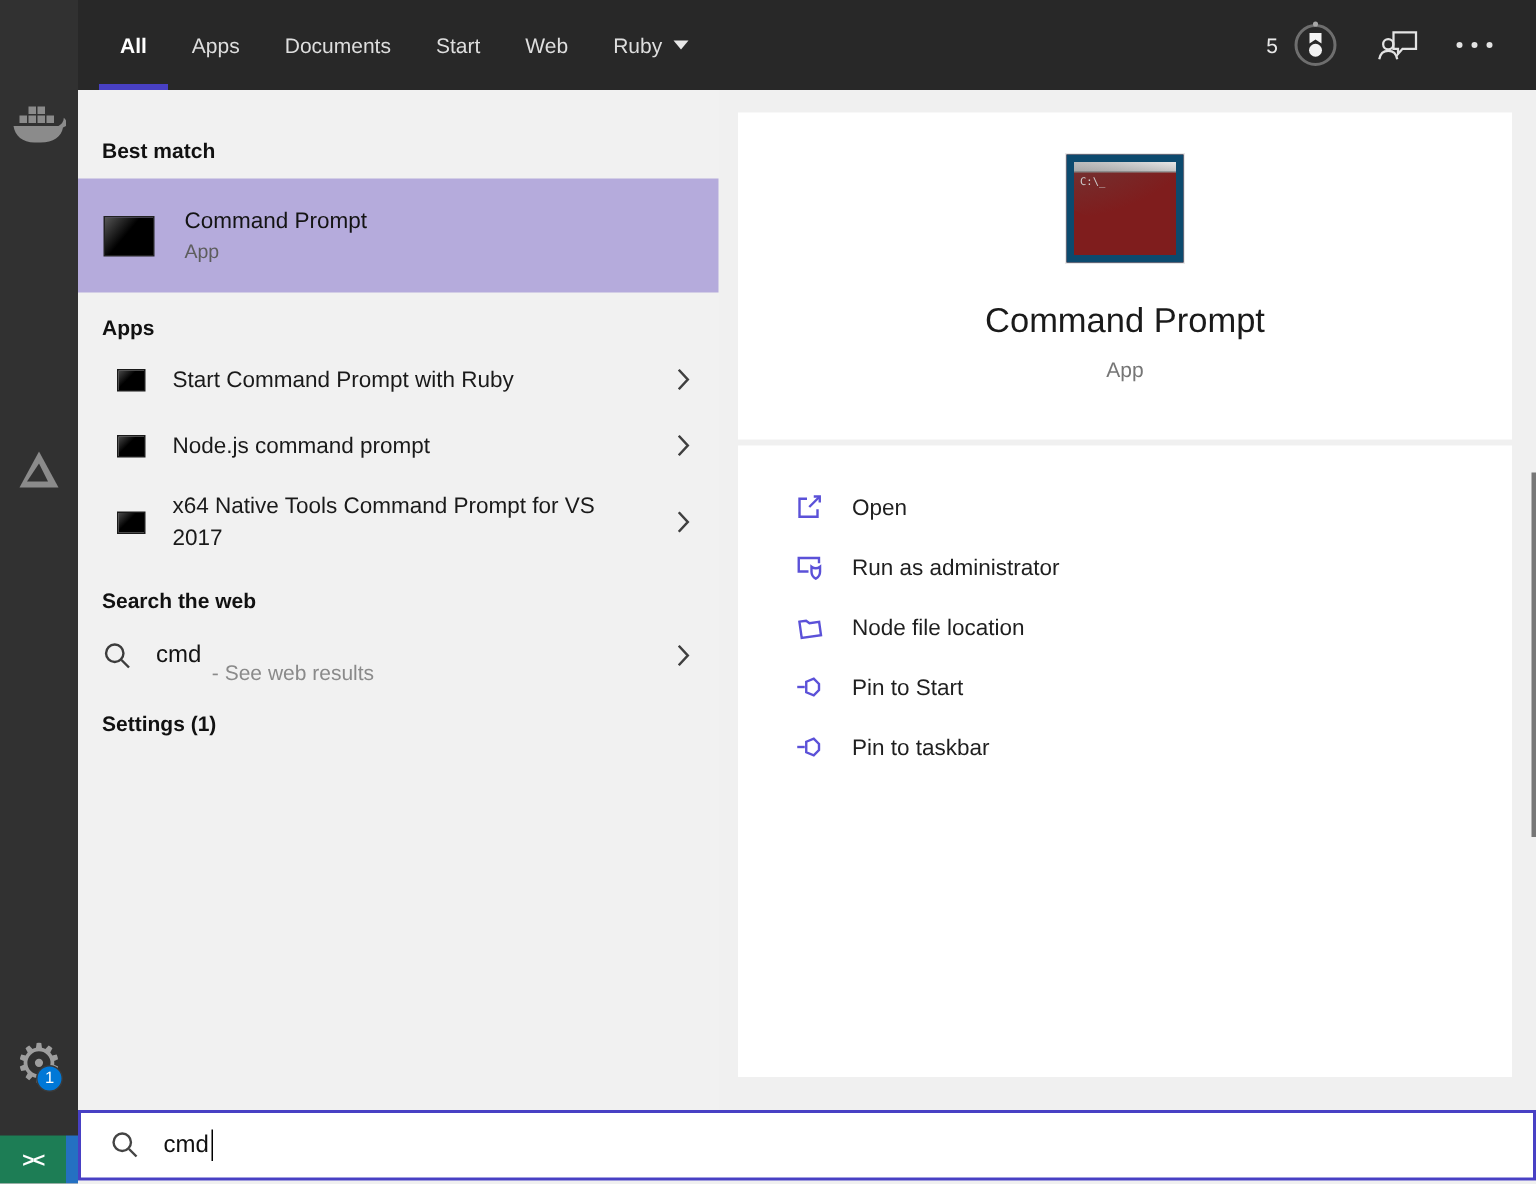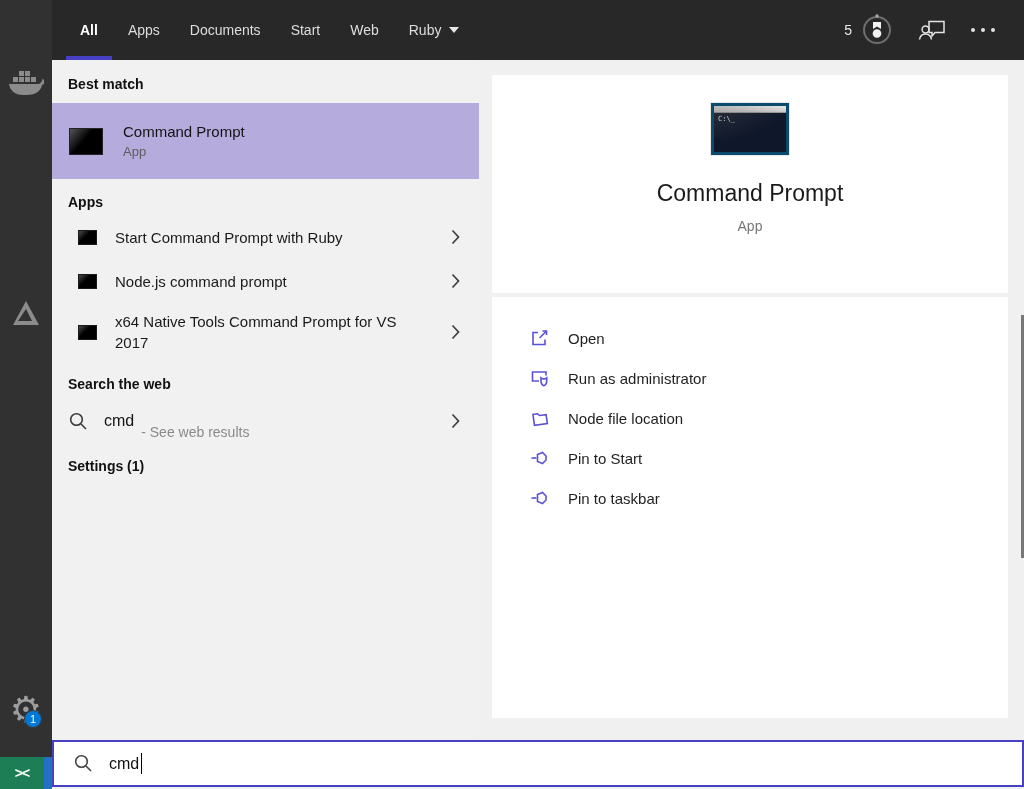--- a/index.html
+++ b/index.html
@@ -86,21 +86,21 @@
   .chev{margin-left:auto;flex:0 0 auto;display:flex;}
   .web-row{min-height:44px;display:flex;align-items:center;padding:0 18px 0 16px;cursor:pointer;}
   .web-query{font-size:16px;color:#141414;margin-left:15px;}
   .web-hint{font-size:14px;color:#8a8a8a;margin-left:7px;margin-top:21px;}
 
   
   .right-area{position:absolute;left:479px;top:60px;width:545px;height:729px;background:#f0f0f0;}
   .card{position:absolute;left:13px;width:516px;background:#fff;}
   .card-header{top:15px;height:218px;display:flex;flex-direction:column;align-items:center;}
   .big-term{
-    width:78px;height:52px;margin-top:28px;background:#0f172a;border:3px solid #0c4a6e;
+    width:78px;height:72px;margin-top:28px;background:#7f1d1d;border:5px solid #0c4a6e;
     box-shadow:0 0 0 1px #e8e8e8;position:relative;overflow:hidden;
   }
   .big-term::before{
     content:"";position:absolute;left:0;top:0;right:0;height:6px;
     background:linear-gradient(#efefef,#c9c9c9);border-bottom:1px solid #9a9a9a;
   }
   .big-term::after{
     content:"";position:absolute;left:-20px;top:-30px;width:110px;height:70px;border-radius:50%;
     background:radial-gradient(ellipse at top left, rgba(90,90,90,.65), rgba(0,0,0,0) 70%);
   }
@@ -192,21 +192,21 @@
       <svg width="26" height="6" viewBox="0 0 26 6" fill="#e3e3e3">
         <circle cx="3" cy="3" r="2"></circle>
           <circle cx="13" cy="3" r="2"></circle>
           <circle cx="23" cy="3" r="2"></circle>
       </svg>
     </div>
   </div>
 </div>
 
 <div class="results">
-  <div class="section-header" style="padding-top:16px;">Best match</div>
+  <div class="section-header" style="padding-top:32px;">Best match</div>
 
   <div class="best-row">
     <div class="term-md"></div>
     <div class="best-text">
       <div class="best-title">Command Prompt</div>
       <div class="best-sub">App</div>
     </div>
   </div>
 
   <div class="section-header" style="padding-bottom:5px;">Apps</div>

